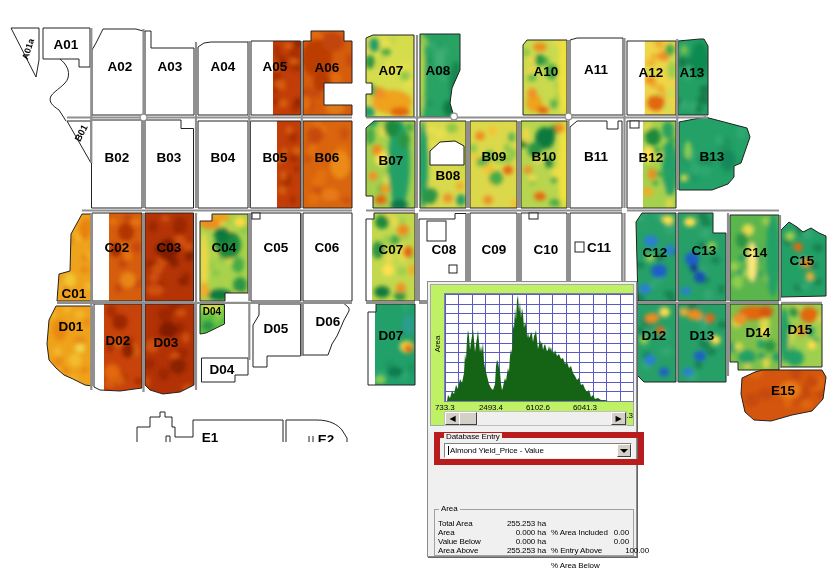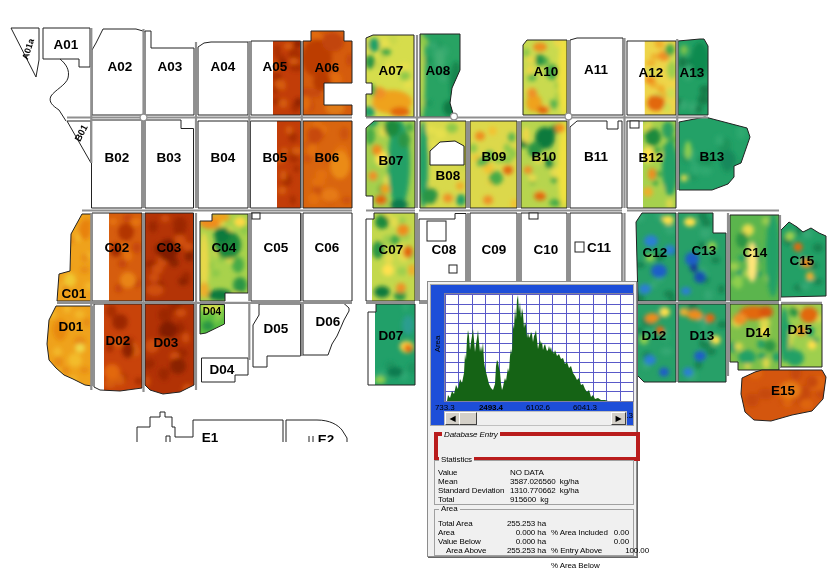--- a/index.html
+++ b/index.html
@@ -1320,73 +1320,69 @@
 
 <text x="758" y="336.9" font-size="13.5" font-weight="bold" font-family="Liberation Sans, sans-serif" text-anchor="middle" fill="#000">D14</text>
 
 <text x="800" y="333.9" font-size="13.5" font-weight="bold" font-family="Liberation Sans, sans-serif" text-anchor="middle" fill="#000">D15</text>
 
 <text x="783" y="394.9" font-size="13.5" font-weight="bold" font-family="Liberation Sans, sans-serif" text-anchor="middle" fill="#000">E15</text>
 </svg>
 
 <div style="position:absolute;left:427px;top:281px;width:208px;height:274px;background:#f0f0f0;border:1px solid #8c8c8c;box-shadow:1px 1px 0 #666;">
 
-  <div style="position:absolute;left:2px;top:2px;width:202px;height:140px;background:#1d4ed8;border:1px solid #a8a8a8;">
+  <div style="position:absolute;left:2px;top:2px;width:202px;height:140px;background:#bef264;border:1px solid #a8a8a8;">
 
     <div style="position:absolute;left:13px;top:8px;width:188px;height:107px;background:#fff;border:1px solid #8080a0;
       background-image:repeating-linear-gradient(to right,#5959c8 0,#5959c8 1px,transparent 1px,transparent 13.43px),repeating-linear-gradient(to bottom,#5959c8 0,#5959c8 1px,transparent 1px,transparent 9.73px);">
 
       <svg width="188" height="107" style="position:absolute;left:0;top:0">
             <polygon points="2,107 3,101 5,104 7,97 9,100 11,91 13,95 15,85 17,89 19,79 20,60 21,66 22,45 23,36 24,42 25,56 26,48 27,42 28,35 29,46 30,58 31,50 32,44 33,36 34,48 35,58 36,52 37,58 38,48 39,68 40,74 42,82 44,90 46,94 48,96 50,90 51,72 52,66 53,68 54,74 55,78 56,90 57,96 58,93 59,88 60,84 61,87 62,80 63,74 64,78 65,62 66,55 67,60 68,30 69,35 70,14 71,26 72,6 73,1 74,18 75,8 76,24 77,14 78,20 79,34 80,28 81,32 82,44 83,38 84,44 85,42 86,38 87,40 88,48 89,42 90,40 91,36 92,46 93,55 94,50 95,46 96,50 97,48 98,56 99,52 100,50 101,54 102,57 103,56 104,52 105,56 106,53 107,58 108,57 109,60 110,56 112,62 114,60 116,65 118,64 120,70 122,68 124,74 126,72 128,79 130,82 132,86 134,84 136,91 138,90 140,95 142,98 144,96 146,103 148,101 150,105 153,104 156,106 160,106 163,107" fill="#156315"></polygon>
           </svg>
     </div>
 
     <div class="dlgtxt" style="left:-1px;top:55px;transform:rotate(-90deg);transform-origin:center;">Area</div>
 
     <div class="dlgtxt" style="left:4px;top:119px;">733.3</div>
-    <div class="dlgtxt" style="left:48px;top:119px;font-weight:bold;">2493.4</div>
+    <div class="dlgtxt" style="left:48px;top:119px;">2493.4</div>
     <div class="dlgtxt" style="left:95px;top:119px;">6102.6</div>
     <div class="dlgtxt" style="left:142px;top:119px;">6041.3</div>
     <div class="dlgtxt" style="left:178px;top:127px;text-align:center;">7815.3</div>
 
     <div style="position:absolute;left:13px;top:126px;width:181px;height:13px;background:#efefef;border:1px solid #c0c0c0;">
       <div style="position:absolute;left:0;top:0;width:13px;height:11px;background:#d4d0c8;border:1px solid;border-color:#fff #404040 #404040 #fff;font-size:8px;line-height:11px;text-align:center;">◀</div>
       <div style="position:absolute;left:14px;top:0;width:16px;height:11px;background:#d4d0c8;border:1px solid;border-color:#fff #404040 #404040 #fff;"></div>
       <div style="position:absolute;right:0;top:0;width:13px;height:11px;background:#d4d0c8;border:1px solid;border-color:#fff #404040 #404040 #fff;font-size:8px;line-height:11px;text-align:center;">▶</div>
     </div>
   </div>
 
-  <div style="position:absolute;left:6px;top:150px;width:198px;height:21px;border:4px solid #b91c1c;font-style:italic;">
+  <div style="position:absolute;left:6px;top:150px;width:198px;height:21px;border:6px solid #b91c1c;">
     <div class="dlgtxt" style="left:4px;top:-5px;background:#f0f0f0;padding:0 2px;">Database Entry</div>
 
+    <div style="position:absolute;left:4px;top:5px;width:186px;height:13px;background:#fff;border:1px solid;border-color:#808080 #fff #fff #808080;">
+      <div style="position:absolute;left:3px;top:2px;width:1px;height:9px;background:#000;"></div>
+          <div class="dlgtxt" style="left:5px;top:3px;">Almond Yield_Price - Value</div>
+      <div style="position:absolute;right:0;top:0;width:12px;height:11px;background:#d4d0c8;border:1px solid;border-color:#fff #404040 #404040 #fff;">
+        <div style="position:absolute;left:2px;top:4px;width:0;height:0;border:4px solid transparent;border-top:4px solid #000;"></div>
+      </div>
+    </div>
   </div>
 
-  <div style="position:absolute;left:6px;top:178px;width:198px;height:43px;border:1px solid #a0a0a0;">
-    <div class="dlgtxt" style="left:4px;top:-5px;background:#f0f0f0;padding:0 2px;">Statistics</div>
-    <div class="dlgtxt" style="left:3px;top:8px;">Value</div>
-        <div class="dlgtxt" style="left:75px;top:8px;">NO DATA</div>
-    <div class="dlgtxt" style="left:3px;top:17px;">Mean</div>
-        <div class="dlgtxt" style="left:75px;top:17px;">3587.026560&nbsp; kg/ha</div>
-    <div class="dlgtxt" style="left:3px;top:26px;">Standard Deviation</div>
-        <div class="dlgtxt" style="left:75px;top:26px;">1310.770662&nbsp; kg/ha</div>
-    <div class="dlgtxt" style="left:3px;top:35px;">Total</div>
-        <div class="dlgtxt" style="left:75px;top:35px;">915600&nbsp; kg</div>
-  </div>
 
   <div style="position:absolute;left:6px;top:227px;width:198px;height:45px;border:1px solid #a0a0a0;">
     <div class="dlgtxt" style="left:4px;top:-5px;background:#f0f0f0;padding:0 2px;">Area</div>
     <div class="dlgtxt" style="left:3px;top:10px;">Total Area</div>
         <div class="dlgtxt" style="left:55px;top:10px;width:56px;text-align:right;">255.253 ha</div>
     <div class="dlgtxt" style="left:3px;top:19px;">Area</div>
         <div class="dlgtxt" style="left:55px;top:19px;width:56px;text-align:right;">0.000 ha</div>
       <div class="dlgtxt" style="left:116px;top:19px;">% Area Included</div>
         <div class="dlgtxt" style="left:166px;top:19px;width:28px;text-align:right;">0.00</div>
     <div class="dlgtxt" style="left:3px;top:28px;">Value Below</div>
         <div class="dlgtxt" style="left:55px;top:28px;width:56px;text-align:right;">0.000 ha</div>
       <div class="dlgtxt" style="left:116px;top:28px;margin-top:24px;">% Area Below</div>
         <div class="dlgtxt" style="left:166px;top:28px;width:28px;text-align:right;">0.00</div>
-    <div class="dlgtxt" style="left:11px;top:37px;">Area Above</div>
+    <div class="dlgtxt" style="left:3px;top:37px;">Area Above</div>
         <div class="dlgtxt" style="left:55px;top:37px;width:56px;text-align:right;">255.253 ha</div>
       <div class="dlgtxt" style="left:116px;top:37px;">% Entry Above</div>
         <div class="dlgtxt" style="left:166px;top:37px;width:48px;text-align:right;">100.00</div>
   </div>
 </div>
 </div>
 
 </body></html>

